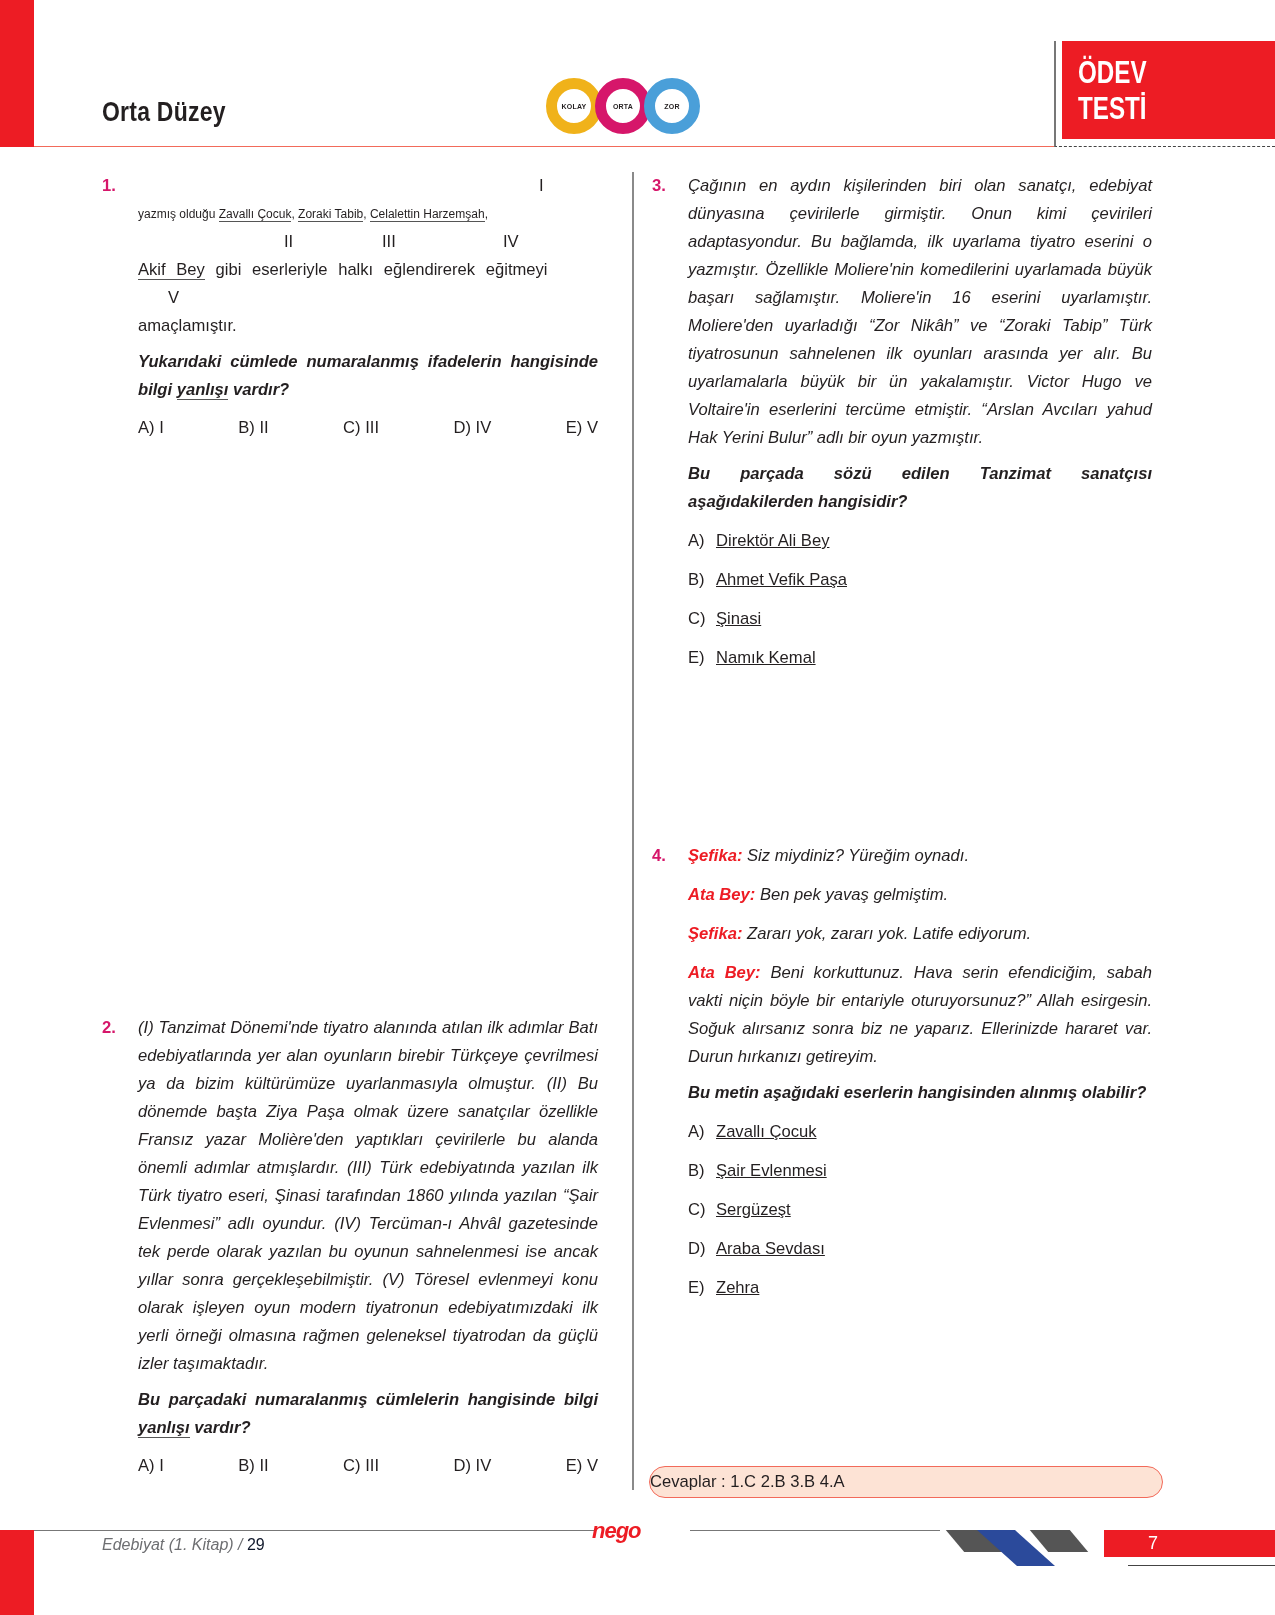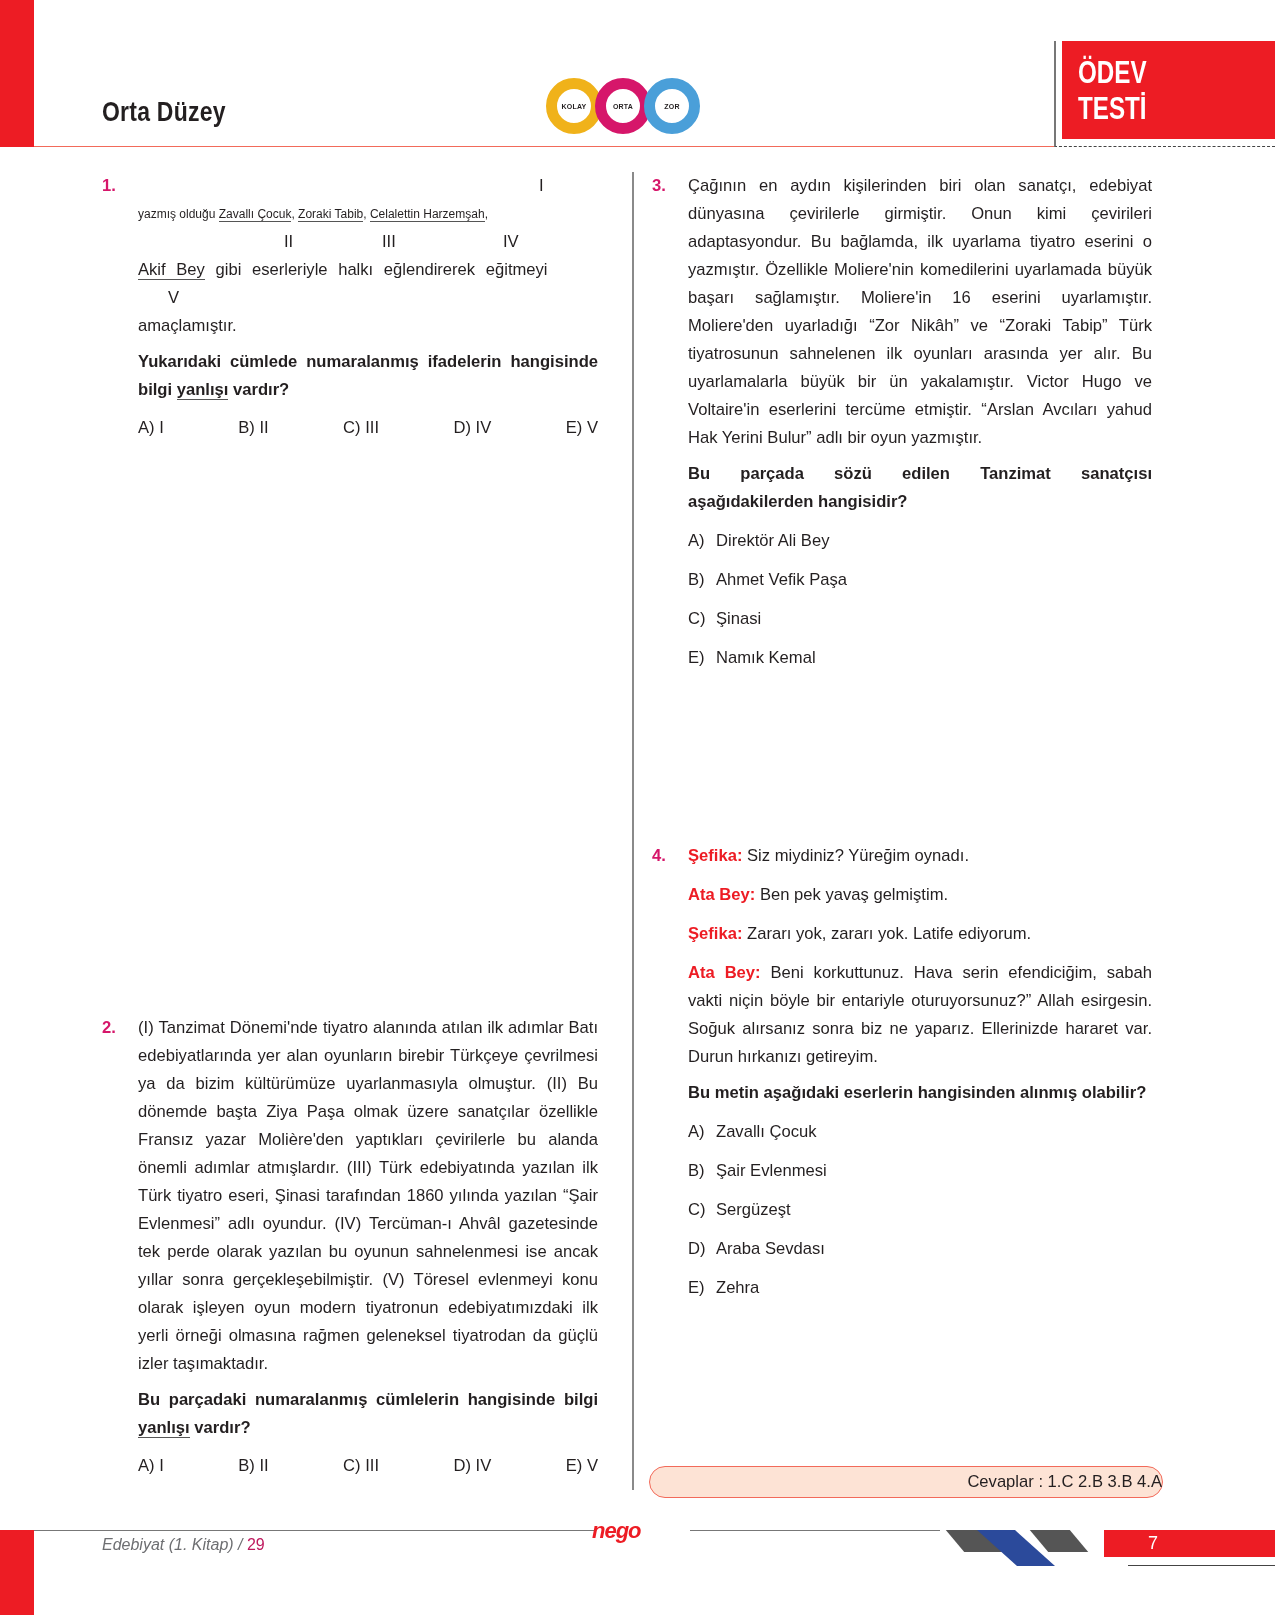--- a/index.html
+++ b/index.html
@@ -19,38 +19,38 @@
   .ring span { font-size: 7px; font-weight: bold; color: #231f20; letter-spacing: 0.2px; }
   .ring.kolay { left: 0; border-color: #f0b21a; }
   .ring.orta { left: 49px; border-color: #d6166a; }
   .ring.zor { left: 98px; border-color: #4a9fd9; }
   .odev-frame { position: absolute; left: 1054px; top: 41px; width: 221px; height: 106px; border-left: 2px solid #777; border-bottom: 1px dashed #444; }
   .odev-box { position: absolute; left: 1062px; top: 41px; width: 213px; height: 98px; background: #ed1c24; padding: 14px 12px 0 16px; }
   .odev-box div { color: #fff; font-size: 31px; font-weight: bold; line-height: 36px; transform: scaleX(0.78); transform-origin: left; }
   .col-divider { position: absolute; left: 632px; top: 172px; width: 2px; height: 1318px; background: #8a8a8a; }
   .q { position: absolute; font-size: 16.6px; line-height: 28px; }
   .q .num { position: absolute; left: -36px; top: 0; color: #d6166a; font-weight: bold; }
-  .q p { text-align: justify; }
+  .q p { text-align: justify; font-style: italic; }
   .q .stem { font-weight: bold; margin-top: 8px; }
   .u { border-bottom: 1px solid #555; }
   .roman-row { position: relative; height: 28px; }
   .roman-row span { position: absolute; top: 0; }
   .opts-inline { display: flex; justify-content: space-between; margin-top: 10px; }
-  .opts-list div { margin-top: 11px; line-height: 28px; }
+  .opts-list div { margin-top: 11px; line-height: 28px; text-decoration: underline; }
   .opts-list .lt { display: inline-block; width: 28px; }
   .speaker { color: #ed1c24; font-weight: bold; }
   .dlg { margin-top: 11px; }
   .answers {
     position: absolute; left: 649px; top: 1466px; width: 514px; height: 32px; border: 1px solid #f26a5a;
-    border-radius: 16px; background: #fde3d5; text-align: right; font-size: 16.6px; line-height: 30px;
+    border-radius: 16px; background: #fde3d5; text-align: left; font-size: 16.6px; line-height: 30px;
   }
   .footer-line-left { position: absolute; left: 34px; top: 1530px; width: 560px; height: 1px; background: #777; }
   .footer-line-mid { position: absolute; left: 690px; top: 1530px; width: 250px; height: 1px; background: #777; }
   .footer-text { position: absolute; left: 102px; top: 1536px; font-size: 16px; color: #6d6e71; font-style: italic; }
-  .footer-text b { font-style: normal; font-weight: normal; color: #be185d; }
+  .footer-text b { font-style: normal; font-weight: normal; color: #0f172a; }
   .logo { position: absolute; left: 592px; top: 1518px; font-size: 22px; font-weight: bold; color: #ed1c24; letter-spacing: -1px; font-style: italic; }
   .stripes { position: absolute; left: 955px; top: 1530px; }
   .stripe { position: absolute; height: 22px; transform: skewX(40deg); }
   .page-num-box { position: absolute; left: 1104px; top: 1530px; width: 171px; height: 27px; background: #ed1c24; color: #fff; font-size: 18px; padding-left: 44px; line-height: 27px; }
   .page-num-under { position: absolute; left: 1128px; top: 1565px; width: 147px; height: 1px; background: #444; }
 </style>
 </head>
 <body>
 
 <div class="red-bar-top"></div>

